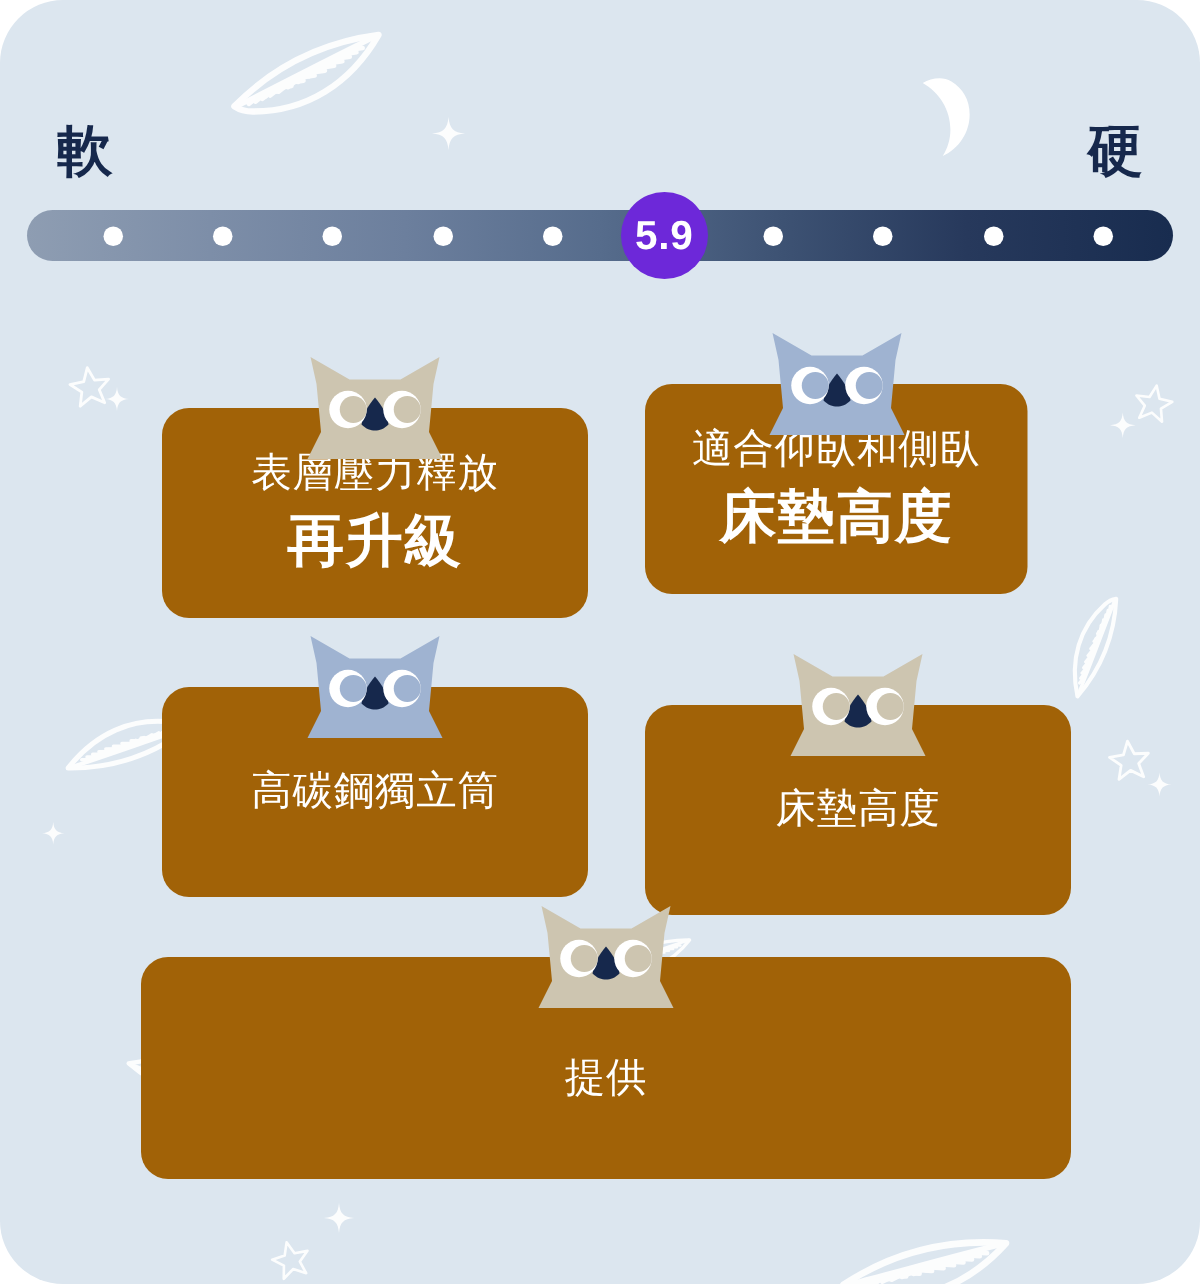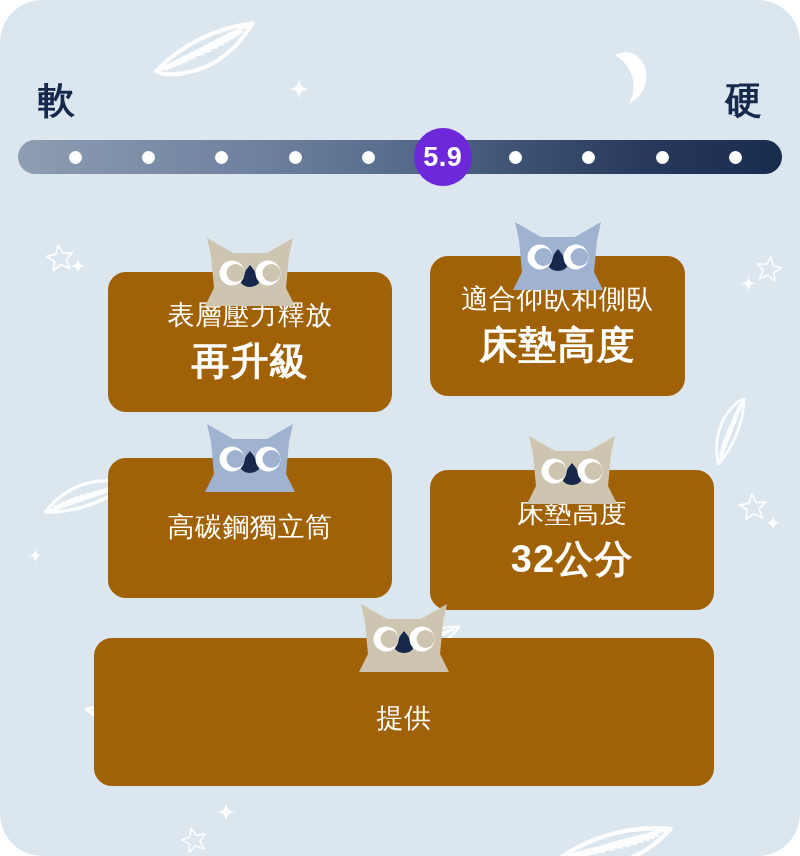--- a/index.html
+++ b/index.html
@@ -400,21 +400,20 @@
         <svg viewBox="0 0 94 74" xmlns="http://www.w3.org/2000/svg">
           <path fill="#cdc5b0" d="M4 2 L30 17 L64 17 L90 2 L86 20 L83 52 L92 70 L2 70 L11 52 L8 20 Z"></path>
           <path fill="#16284c" d="M47 29 C42 35 39 40 38 47 C41 50 44 51 47 51 C50 51 53 50 56 47 C55 40 52 35 47 29 Z"></path>
           <circle cx="29" cy="37" r="12.5" fill="#ffffff"></circle>
           <circle cx="65" cy="37" r="12.5" fill="#ffffff"></circle>
           <circle cx="32.5" cy="37" r="9" fill="#cdc5b0"></circle>
           <circle cx="68.5" cy="37" r="9" fill="#cdc5b0"></circle>
         </svg>
       </div>
     <div class="line1">床墊高度</div>
-    <div class="line2">32公分</div>
   </div>
 
   <div class="card wide" id="card-5">
     <div class="owl">
         <svg viewBox="0 0 94 74" xmlns="http://www.w3.org/2000/svg">
           <path fill="#cdc5b0" d="M4 2 L30 17 L64 17 L90 2 L86 20 L83 52 L92 70 L2 70 L11 52 L8 20 Z"></path>
           <path fill="#16284c" d="M47 29 C42 35 39 40 38 47 C41 50 44 51 47 51 C50 51 53 50 56 47 C55 40 52 35 47 29 Z"></path>
           <circle cx="29" cy="37" r="12.5" fill="#ffffff"></circle>
           <circle cx="65" cy="37" r="12.5" fill="#ffffff"></circle>
           <circle cx="32.5" cy="37" r="9" fill="#cdc5b0"></circle>

